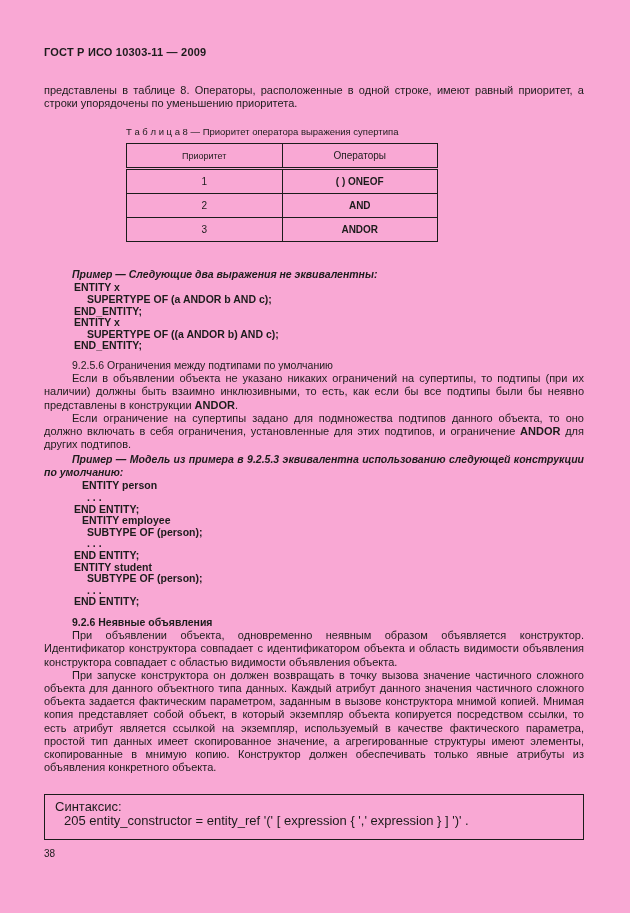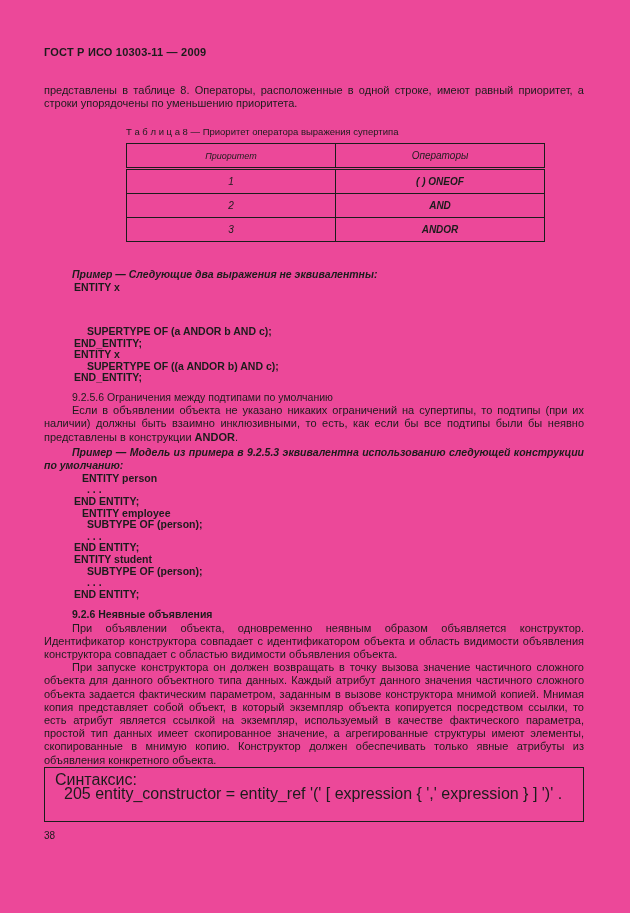--- a/index.html
+++ b/index.html
@@ -1,19 +1,19 @@
 <!DOCTYPE html>
 <html><head>
 <meta charset="utf-8">
 <style>
   html,body{margin:0;padding:0;background:#e8e8e8;}
   .page{
     position:relative;
     width:630px;height:913px;
-    background:#ec4899;
+    background:#f9a8d4;
     font-family:"Liberation Sans","DejaVu Sans",sans-serif;
     color:#1c1c1c;
     box-sizing:border-box;
     padding:46px 46px 0 44px;
     overflow:hidden;
   }
   .running-header{
     font-weight:700;font-size:11px;letter-spacing:.2px;
     margin-bottom:26px;
   }
@@ -22,23 +22,22 @@
     text-align:justify;text-indent:28px;
   }
   .body-p.no-indent{text-indent:0;}
   .seg-bold{font-weight:700;}
   .table-block{margin-top:16px;margin-bottom:26px;}
   .table-caption{
     font-size:9.5px;margin-left:82px;margin-bottom:6px;
   }
   .gost-table{
     border-collapse:collapse;margin-left:82px;
-    width:419px;table-layout:fixed;
+    width:312px;table-layout:fixed;
     border:1.5px solid #1c1c1c;
-    font-style:italic;
   }
   .gost-table th{
     font-weight:400;font-size:9px;text-align:center;
     padding:6px 4px;border-bottom:3px double #1c1c1c;
   }
   .gost-table td{
     font-size:10px;text-align:center;padding:6px 4px;
   }
   .gost-table th:last-child,.gost-table td:last-child{
     border-left:1px solid #1c1c1c;font-size:10px;
@@ -59,24 +58,24 @@
   .heading-plain{
     margin:7px 0 0 0;font-size:10.5px;line-height:13.2px;
     text-indent:28px;
   }
   .heading-bold{
     margin:8px 0 0 0;font-size:10.5px;line-height:13.2px;
     text-indent:28px;font-weight:700;
   }
   .example-label.spaced{margin-top:2px;}
   .syntax-box{
-    margin-top:0;
+    margin-top:20px;
     border:1.2px solid #1c1c1c;
-    padding:5px 10px 20px 10px;
-    font-size:16px;line-height:14px;
+    padding:5px 10px 11px 10px;
+    font-size:13px;line-height:14px;
   }
   .syntax-rule{padding-left:9px;}
   .page-number{
     margin-top:8px;font-size:10px;
   }
 </style>
 </head>
 <body>
 
 <div class="page">
@@ -110,30 +109,31 @@
             <td>ANDOR</td>
           </tr>
         </tbody>
     </table>
   </div>
 
   <div class="example">
     <p class="example-label">Пример — Следующие два выражения не эквивалентны:</p>
     <div class="code-block">
         <div class="code-line" style="padding-left: 0px;">ENTITY x</div>
-        <div class="code-line" style="padding-left: 13px; margin-top: 32px;">SUPERTYPE OF (a ANDOR b AND c);</div>
+        <div class="code-line" style="padding-left: 13px;">SUPERTYPE OF (a ANDOR b AND c);</div>
         <div class="code-line" style="padding-left: 0px;">END_ENTITY;</div>
         <div class="code-line" style="padding-left: 0px;">ENTITY x</div>
         <div class="code-line" style="padding-left: 13px;">SUPERTYPE OF ((a ANDOR b) AND c);</div>
         <div class="code-line" style="padding-left: 0px;">END_ENTITY;</div>
       </div>
   </div>
 
   <p class="heading-plain">9.2.5.6 Ограничения между подтипами по умолчанию</p>
   <p class="body-p"><span>Если в объявлении объекта не указано никаких ограничений на супертипы, то подтипы (при их наличии) должны быть взаимно инклюзивными, то есть, как если бы все подтипы были бы неявно представлены в конструкции </span><span class="seg-bold">ANDOR</span><span>.</span></p>
+  <p class="body-p"><span>Если ограничение на супертипы задано для подмножества подтипов данного объекта, то оно должно включать в себя ограничения, установленные для этих подтипов, и ограничение </span><span class="seg-bold">ANDOR</span><span> для других подтипов.</span></p>
 
   <div class="example">
     <p class="example-label spaced">Пример — Модель из примера в 9.2.5.3 эквивалентна использованию следующей конструкции по умолчанию:</p>
     <div class="code-block">
         <div class="code-line" style="padding-left: 8px;">ENTITY person</div>
         <div class="code-line" style="padding-left: 13px;">. . .</div>
         <div class="code-line" style="padding-left: 0px;">END ENTITY;</div>
         <div class="code-line" style="padding-left: 8px;">ENTITY employee</div>
         <div class="code-line" style="padding-left: 13px;">SUBTYPE OF (person);</div>
         <div class="code-line" style="padding-left: 13px;">. . .</div>

